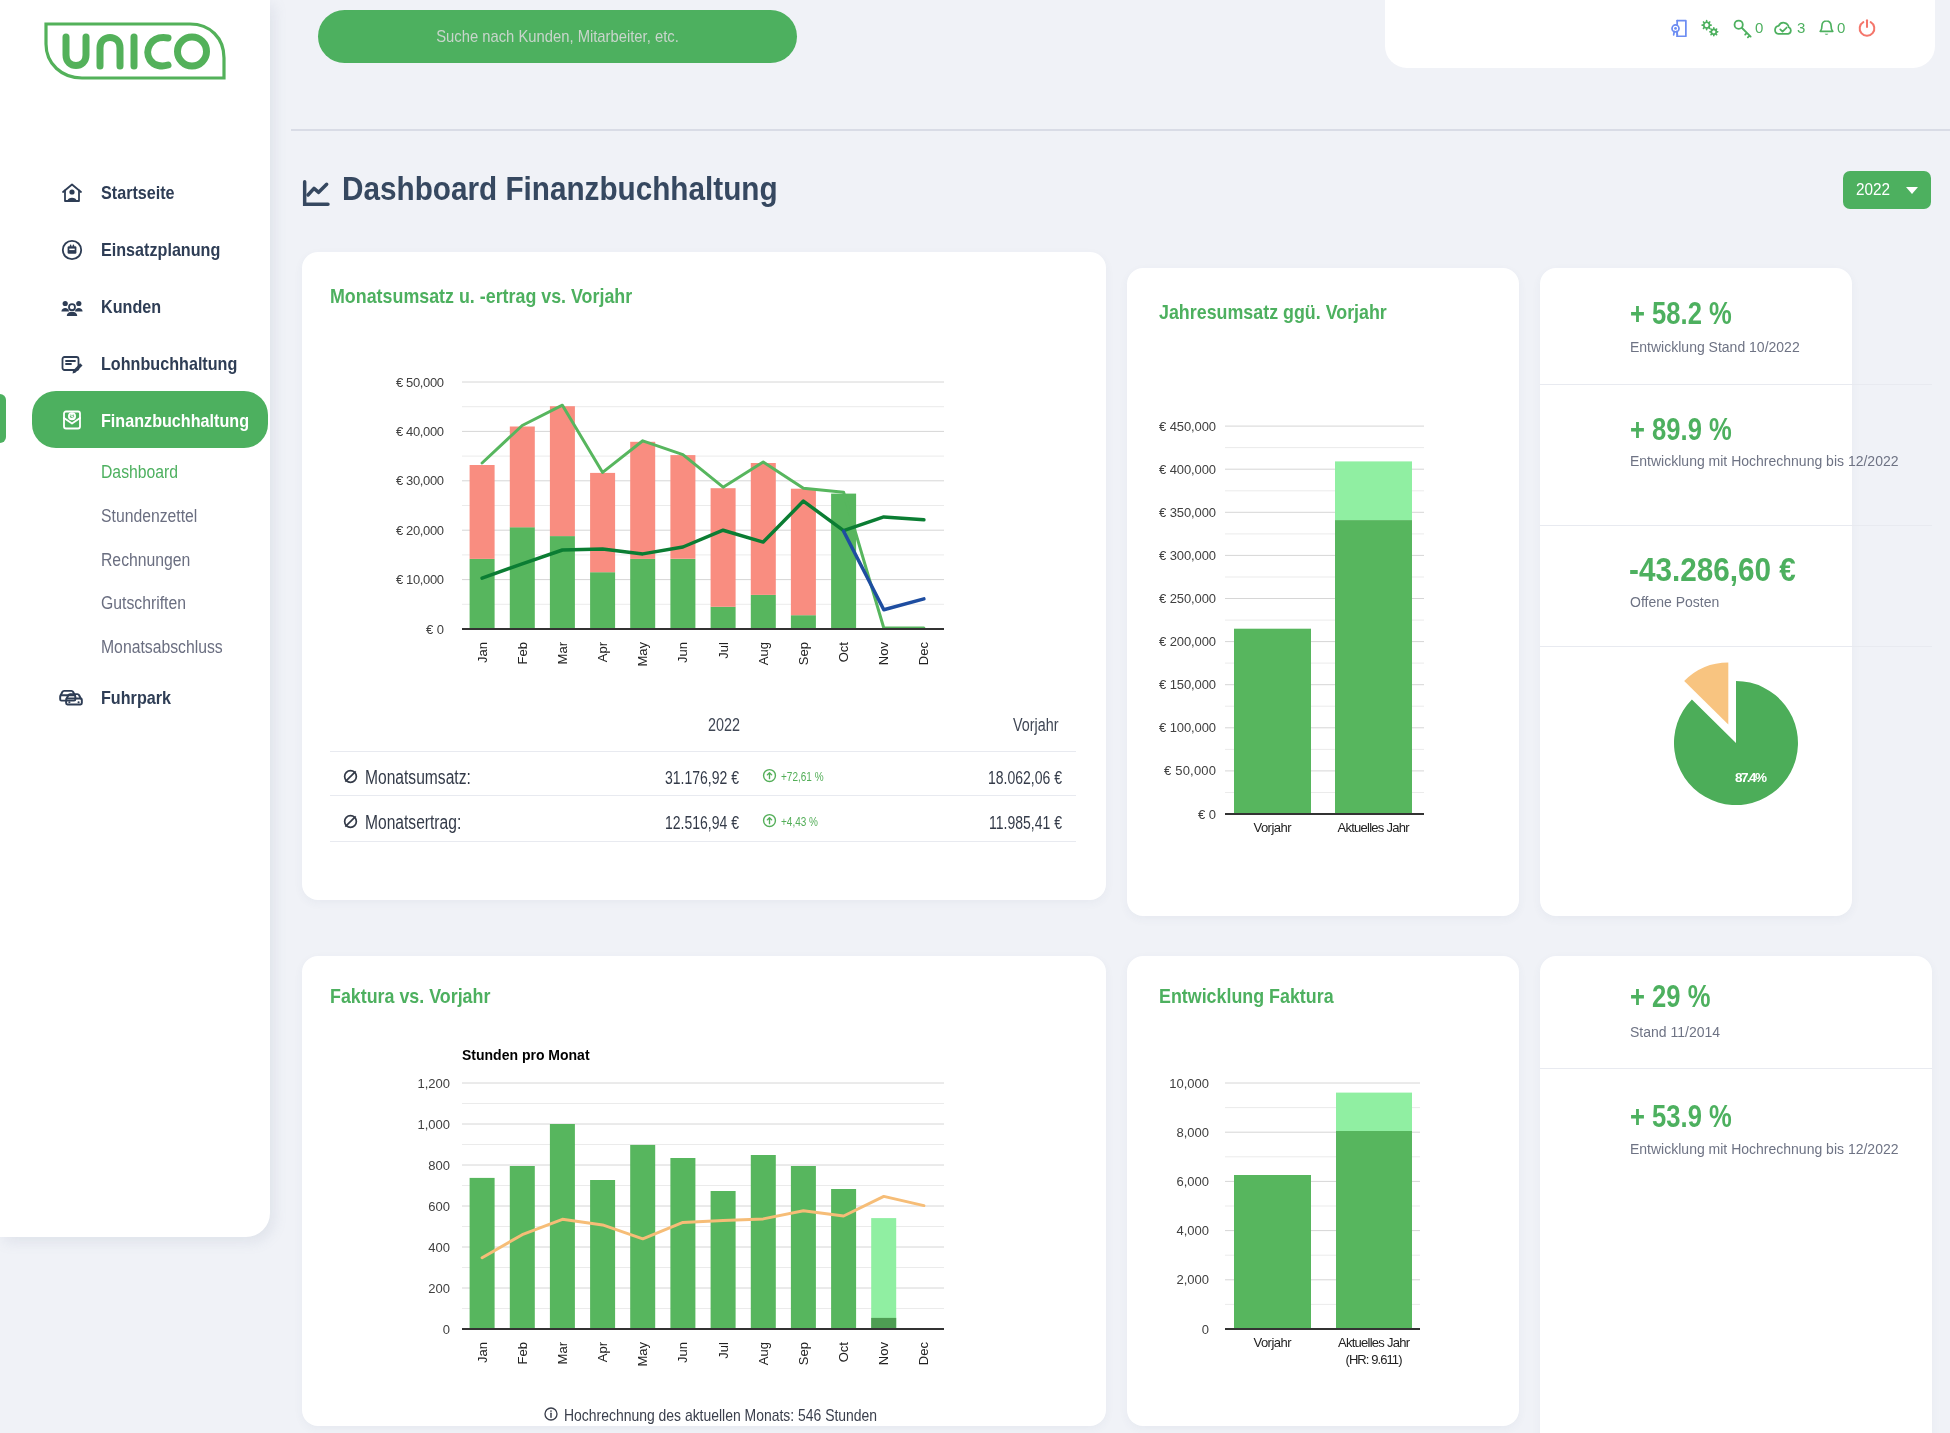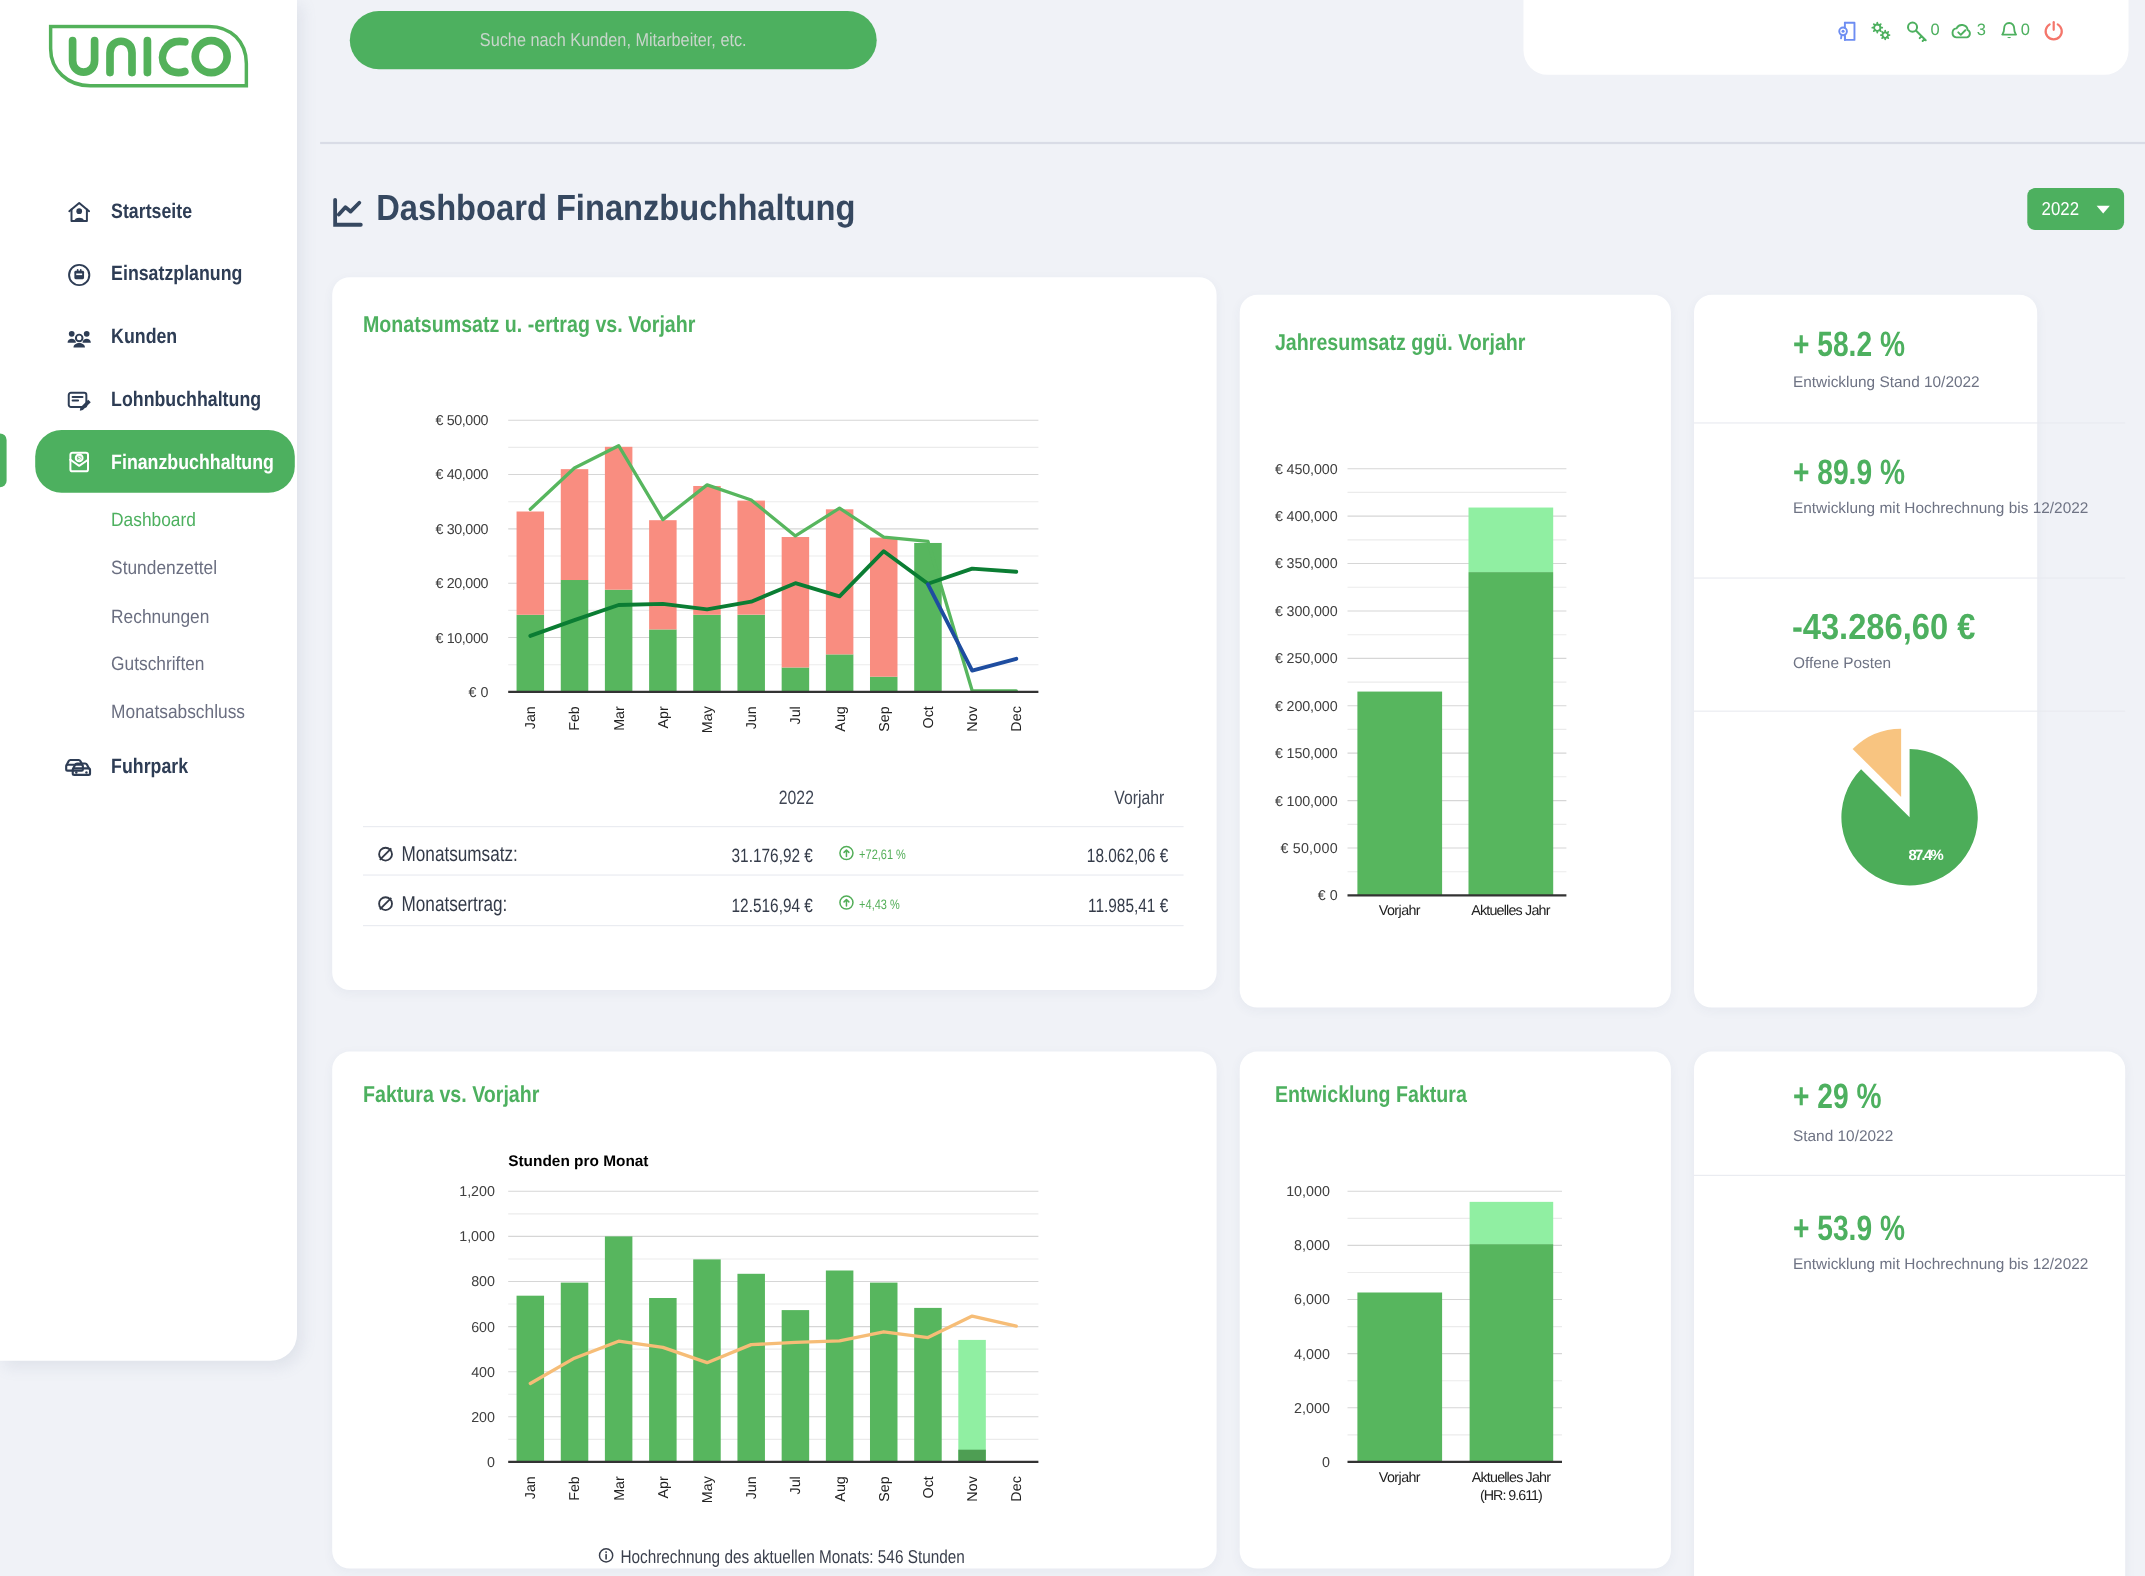--- a/index.html
+++ b/index.html
@@ -355,16 +355,16 @@
       <rect x="209" y="175.0" width="76" height="198.0" fill="#57b65e"></rect>
       <rect x="209" y="136.6" width="76" height="38.4" fill="#90efa2"></rect>
       <line x1="98.0" y1="373.0" x2="293.0" y2="373.0" stroke="#333333" stroke-width="2"></line>
       <text x="145.5" y="391" font-family="&quot;Liberation Sans&quot;, sans-serif" font-size="13" fill="#222222" text-anchor="middle" textLength="38">Vorjahr</text>
       <text x="247" y="391" font-family="&quot;Liberation Sans&quot;, sans-serif" font-size="13" fill="#222222" text-anchor="middle" textLength="72">Aktuelles Jahr</text>
       <text x="247" y="408" font-family="&quot;Liberation Sans&quot;, sans-serif" font-size="13" fill="#222222" text-anchor="middle" textLength="57">(HR: 9.611)</text>
     </svg>
 </div>
 <div class="card" style="left:1540px;top:956px;width:392px;height:571px;">
 <div class="stat" style="left:90px;top:22px;">+ 29 %</div>
-<div class="cap" style="left:90px;top:64px;">Stand 10/2022</div>
+<div class="cap" style="left:90px;top:64px;">Stand 11/2014</div>
 <div class="hdiv" style="left:0;top:112px;width:392px;"></div>
 <div class="stat" style="left:90px;top:142px;">+ 53.9 %</div>
 <div class="cap" style="left:90px;top:181px;width:280px;">Entwicklung mit Hochrechnung bis 12/2022</div>
 </div>
 </body></html>

